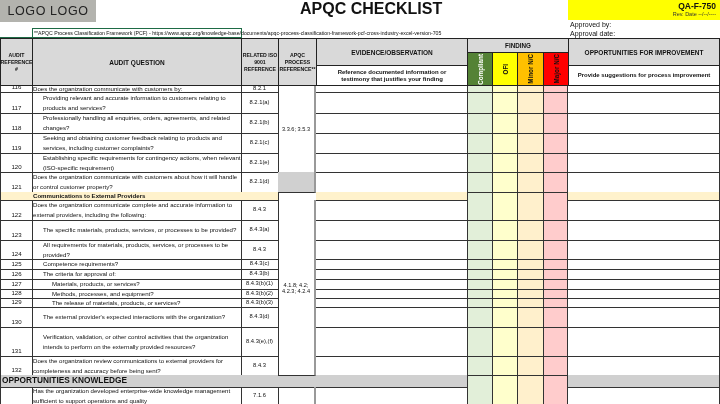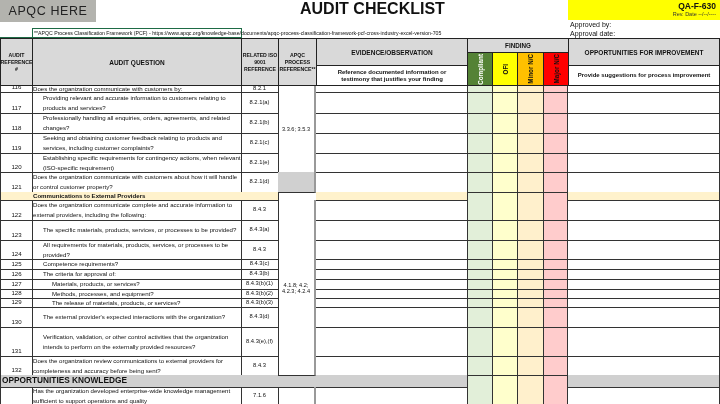--- a/index.html
+++ b/index.html
@@ -33,24 +33,24 @@
   .col-c { background:#e2efd9; }
   .col-o { background:#ffffcc; }
   .col-m { background:#fff0cc; }
   .col-j { background:#ffcccc; }
   .apqc { display:flex; align-items:center; justify-content:center; text-align:center; font-size:5.6px;
           border-right:2px solid #999; border-bottom:1px solid #333; }
 </style>
 </head>
 <body>
 
-<div class="abs logo">APQC HERE</div>
-<div class="abs title">AUDIT CHECKLIST</div>
+<div class="abs logo">LOGO LOGO</div>
+<div class="abs title">APQC CHECKLIST</div>
 <div class="abs qa">
-  <span class="code">QA-F-630</span>
+  <span class="code">QA-F-750</span>
   <span class="rev">Rev. Date --/--/----</span>
 </div>
 <div class="abs appr">
   <div>Approved by:</div>
   <div>Approval date:</div>
 </div>
 <div class="abs leftline"></div>
 <div class="abs link"><span>**APQC Process Classification Framework (PCF) - https://www.apqc.org/knowledge-base/documents/apqc-process-classification-framework-pcf-cross-industry-excel-version-705</span></div>
 
 <div class="abs hdr" style="left:0;top:38px;width:33px;height:48px;">AUDIT REFERENCE #</div>

